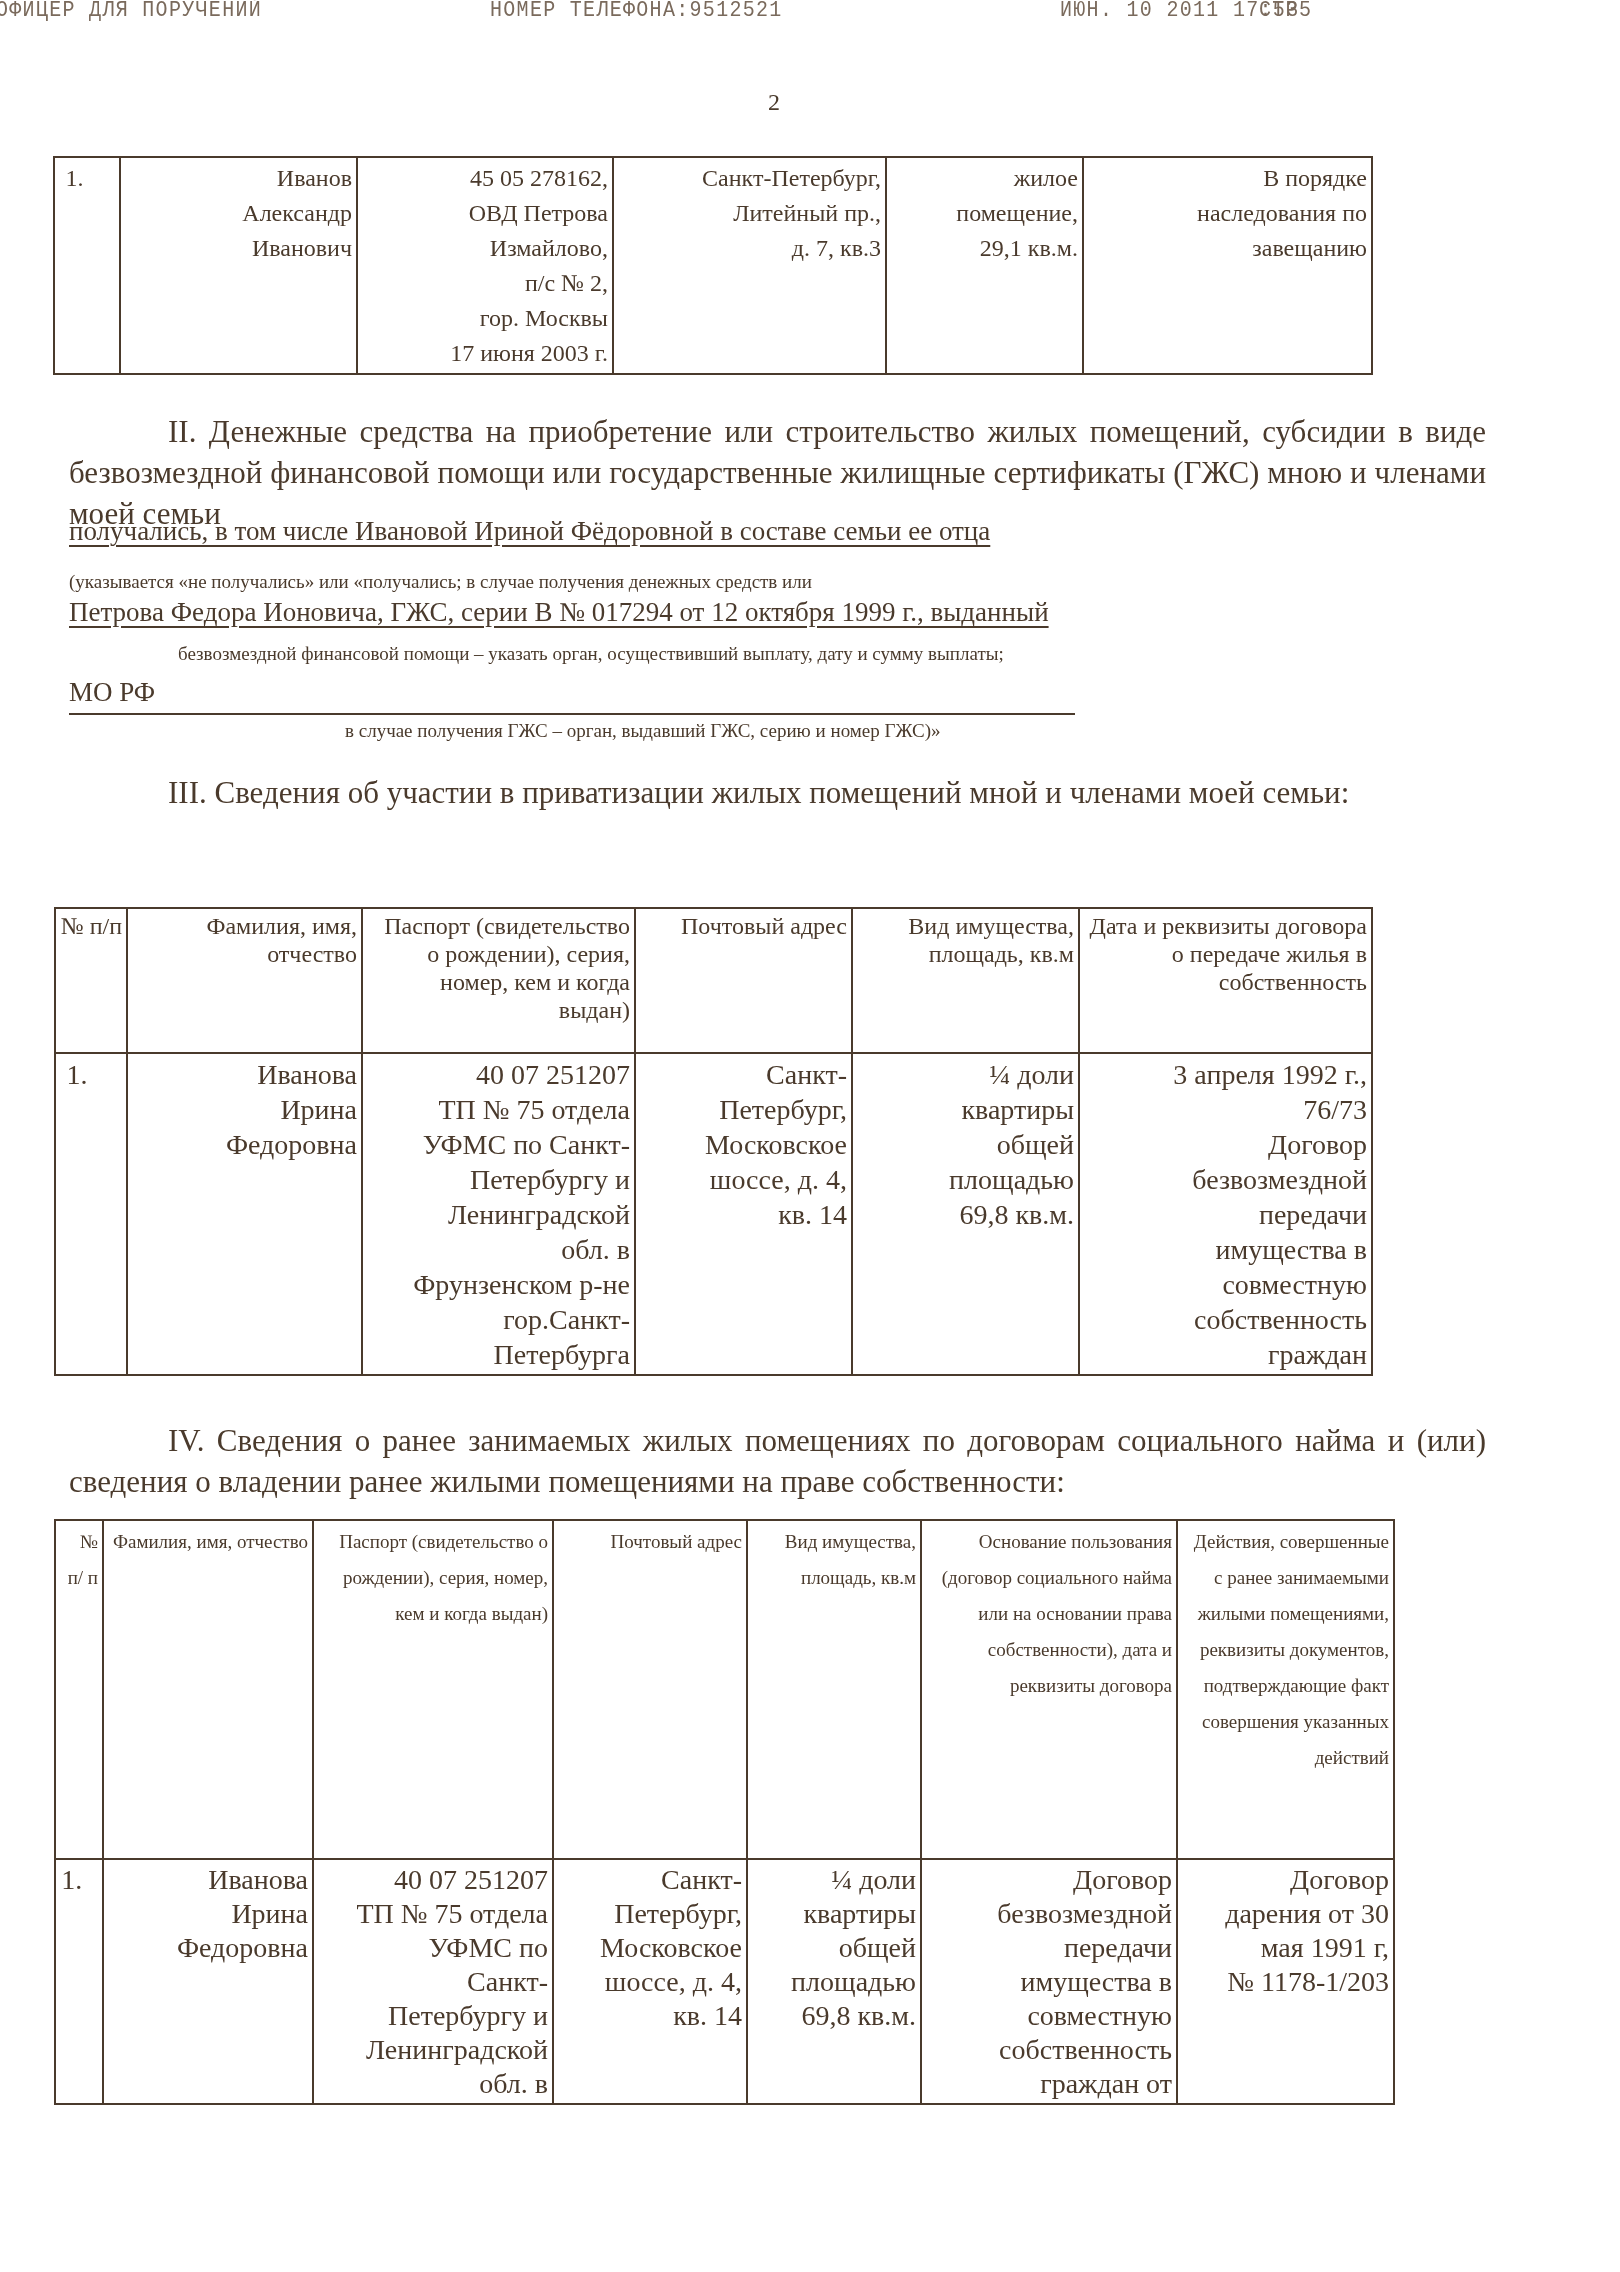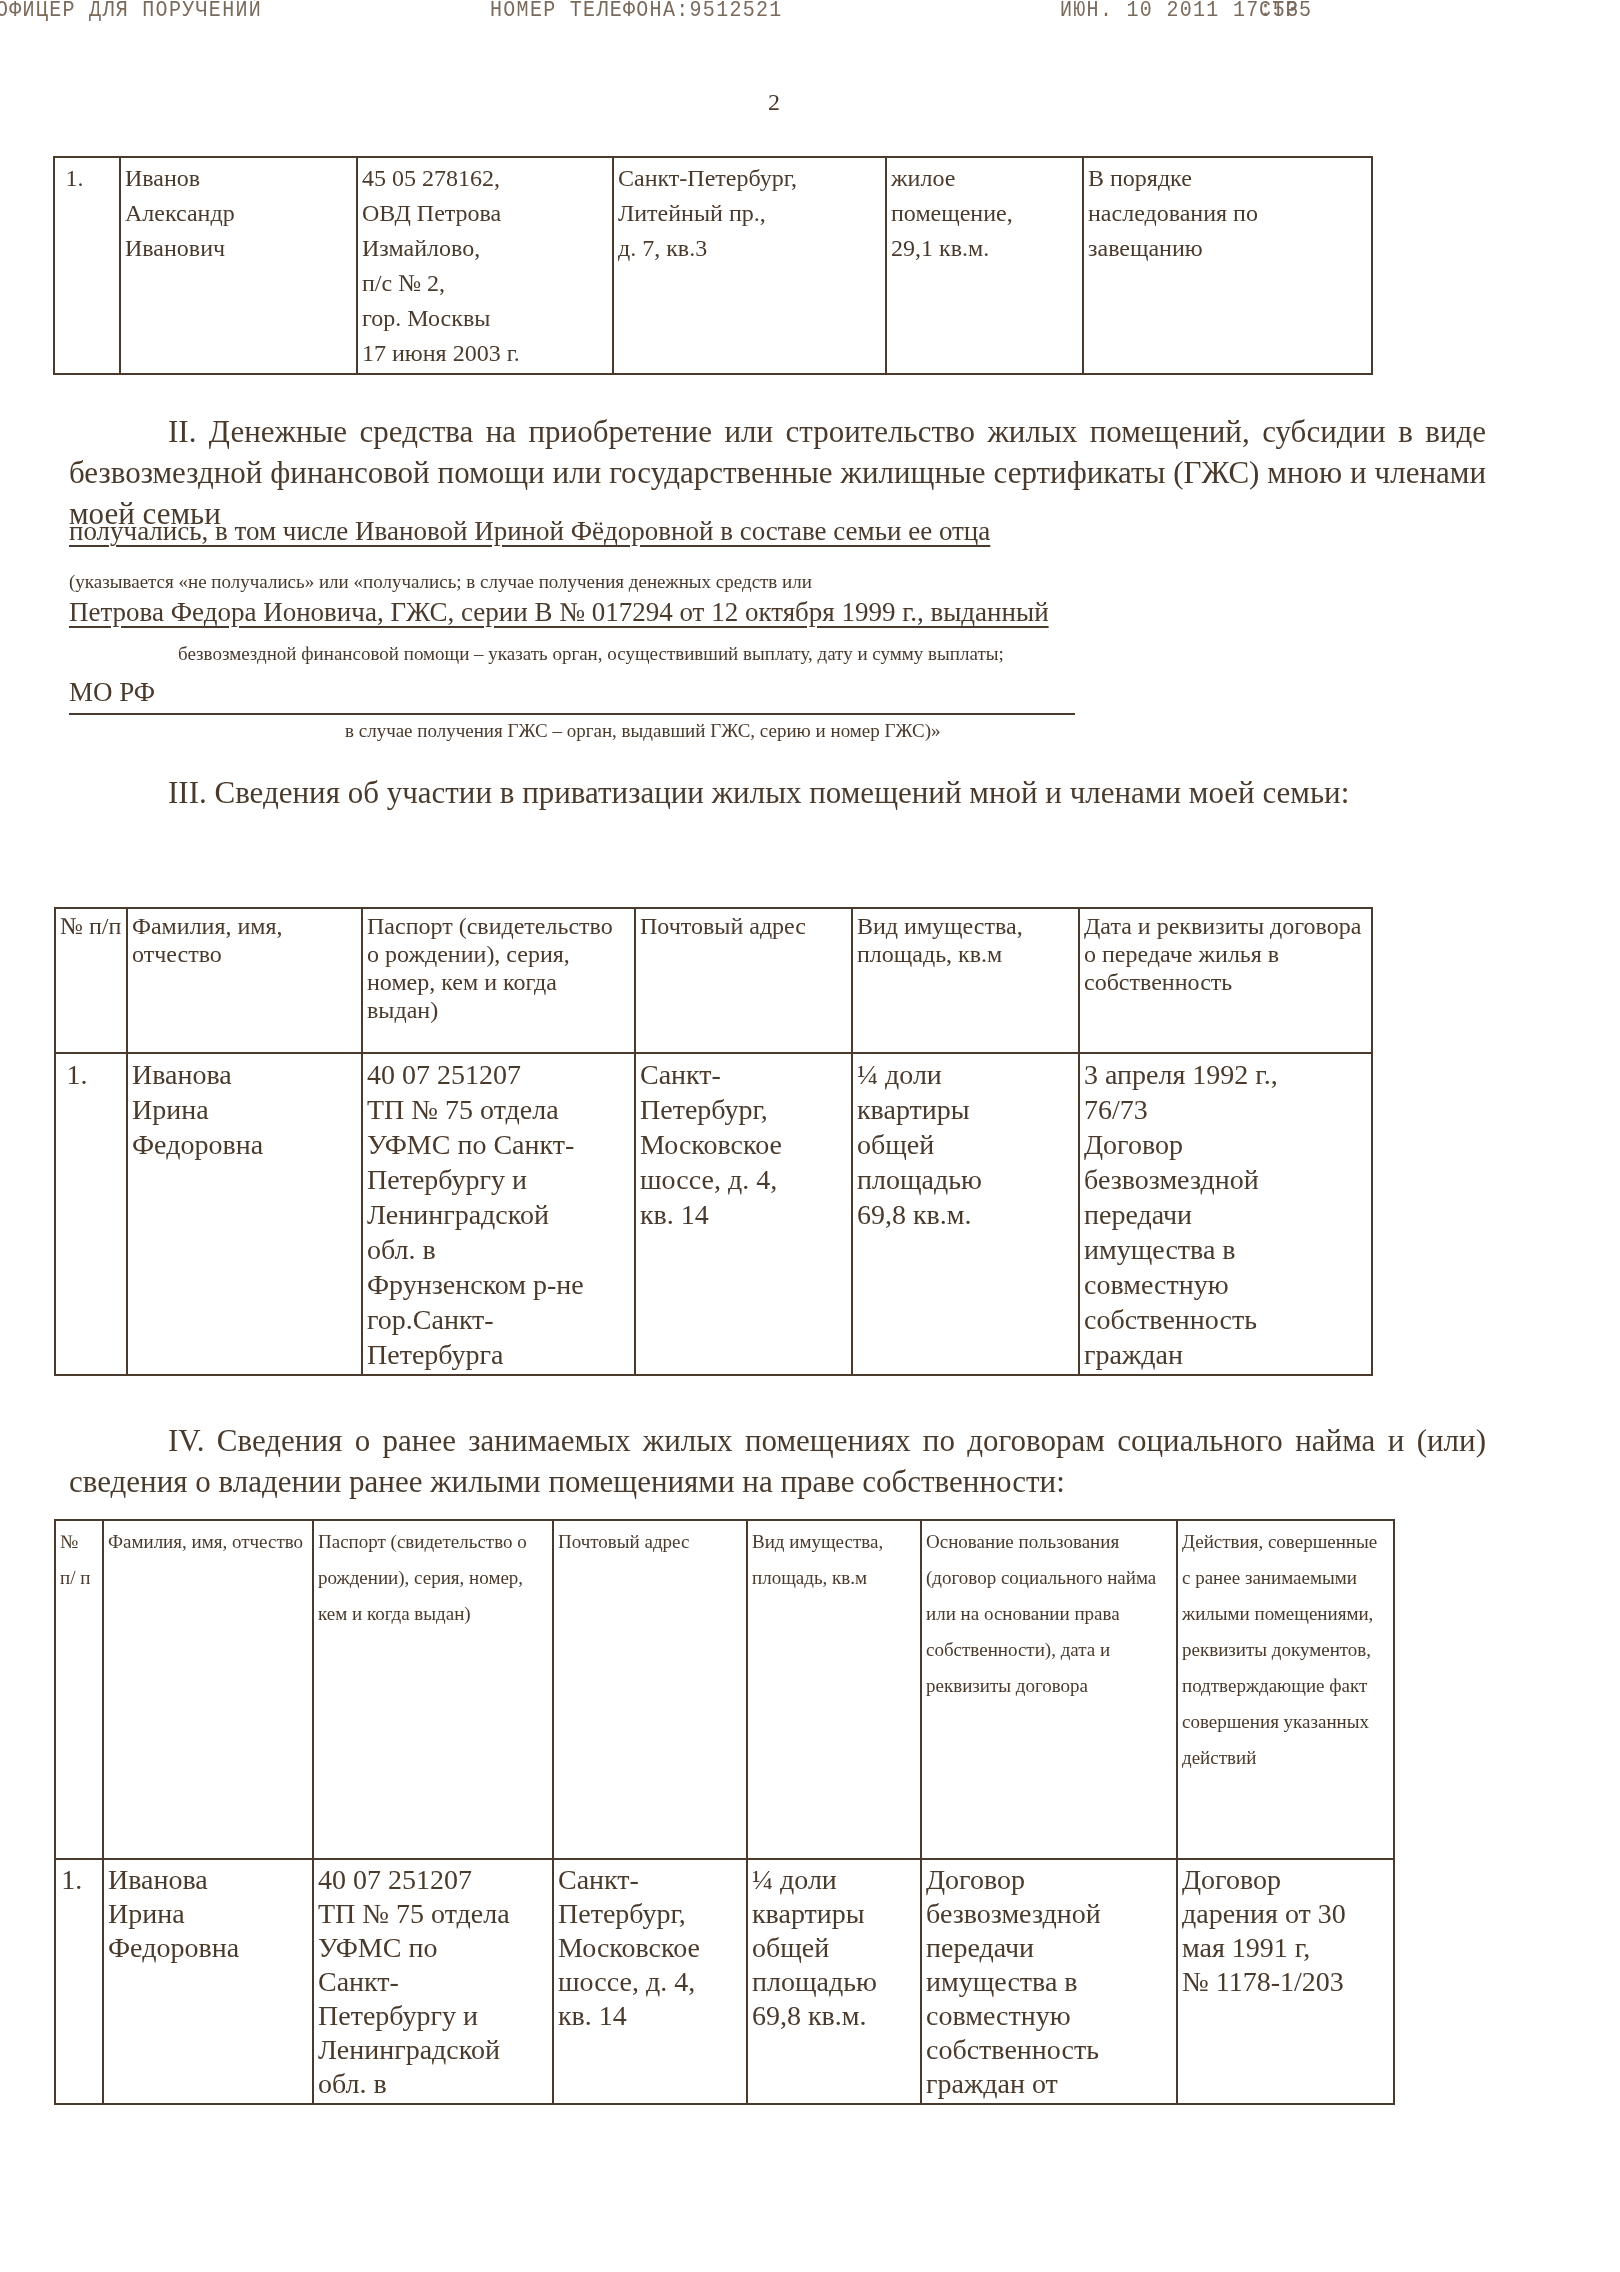--- a/index.html
+++ b/index.html
@@ -12,21 +12,21 @@
   .fax-header {
     position: absolute; top: -2.6px; left: 0; width: 1620px; height: 20px;
     font-family: "Liberation Mono", "DejaVu Sans Mono", monospace;
     font-size: 20px; color: #7a6a5c; letter-spacing: 1.3px;
     transform: scaleY(1.1); transform-origin: top left;
   }
   .fax-header span { position: absolute; top: 0; white-space: nowrap; }
   .page-number { position: absolute; left: 768px; top: 89px; font-size: 24px; }
 
   table.doc { position: absolute; border-collapse: collapse; table-layout: fixed; }
-  table.doc td { border: 2px solid #4a3a2c; vertical-align: top; text-align: left; padding: 2.6px 4px; }
+  table.doc td { border: 2px solid #4a3a2c; vertical-align: top; text-align: right; padding: 2.6px 4px; }
   table.doc td.num { text-align: left; padding-left: 10.5px; }
 
   #t1 { left: 53px; top: 156px; width: 1318px; height: 205px; font-size: 24px; line-height: 35px; }
   #t2 { left: 54px; top: 907px; width: 1317px; }
   #t2 .hdr td { font-size: 24px; line-height: 28px; height: 138px; }
   #t2 .row td { font-size: 28px; line-height: 35px; height: 302px; }
   #t3 { left: 54px; top: 1519px; width: 1340px; }
   #t3 .hdr td { font-size: 19px; line-height: 36px; height: 332px; }
   #t3 .row td { font-size: 28px; line-height: 34px; height: 233px; }
 

